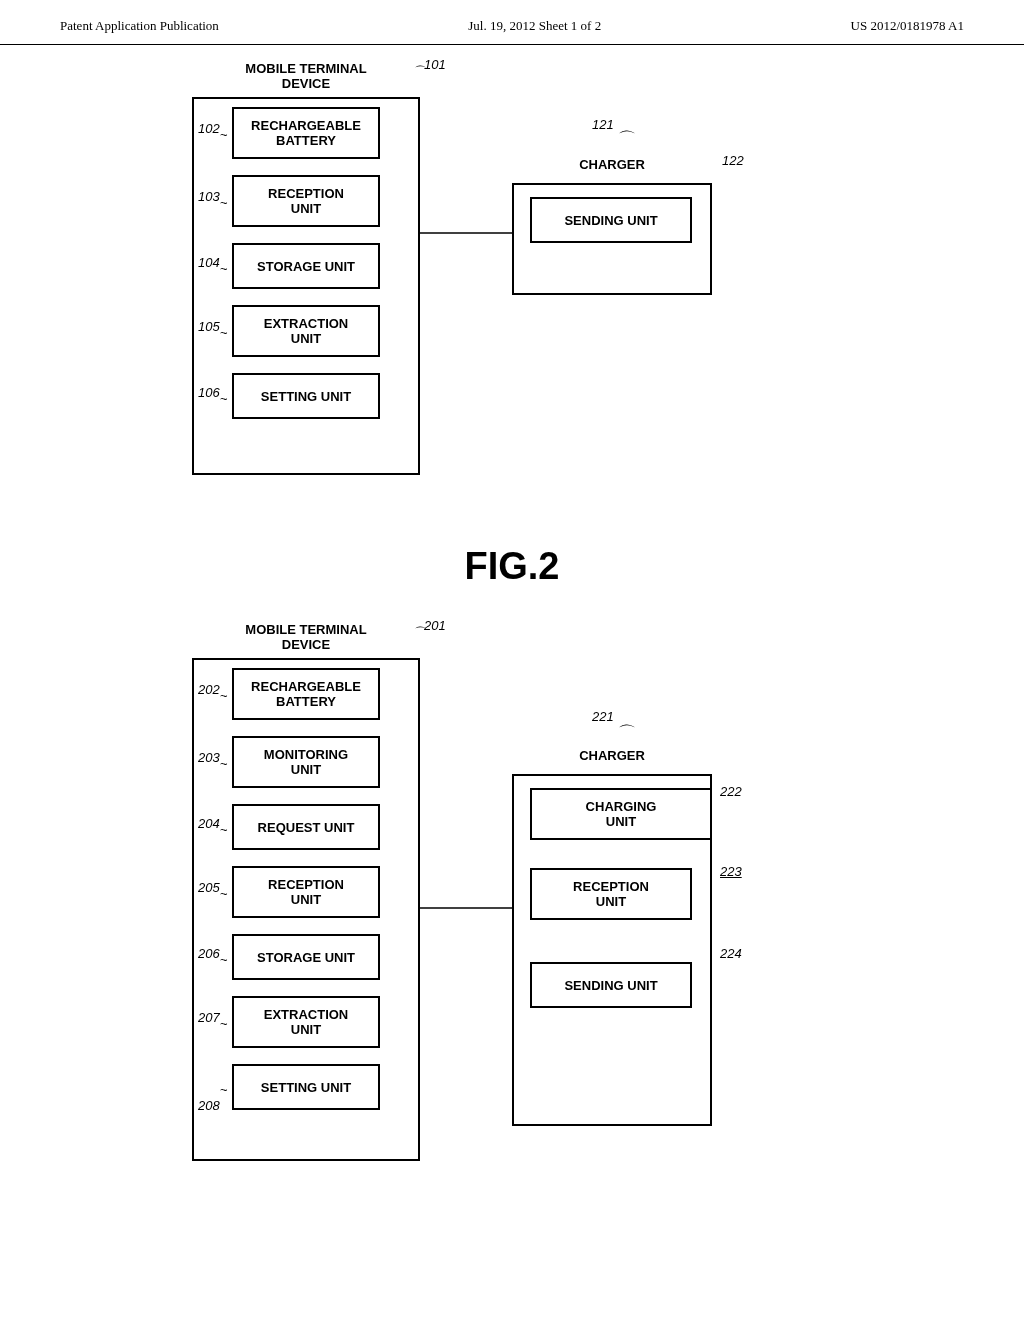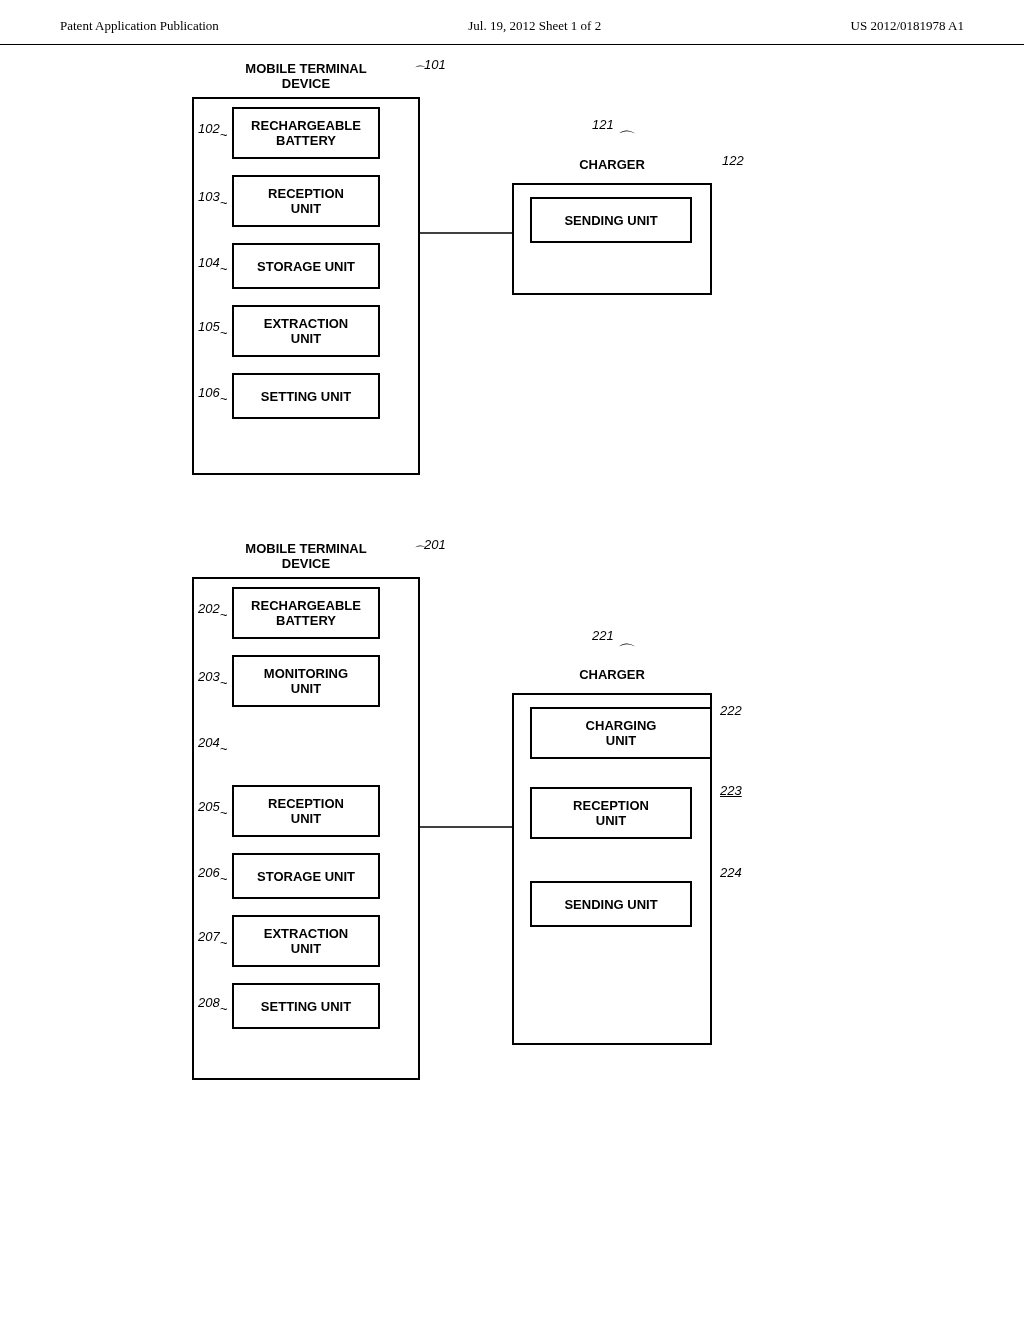--- a/index.html
+++ b/index.html
@@ -161,20 +161,21 @@
     <span class="ref-label" style="left:560px; top:108px;">122</span>
 
     <div class="box" style="left:368px; top:152px; width:162px; height:46px;">
       SENDING UNIT
     </div>
 
   </div>
 </div>
 
 <div class="section">
+  <div class="fig-title">FIG.2</div>
 
   <div id="fig2-area">
 
     <svg class="connector">
 
       <line x1="258" y1="302" x2="350" y2="302" stroke="#000" stroke-width="1.5"></line>
     </svg>
 
     <div class="outer-box" style="left:30px; top:10px; width:228px; height:545px;">
     </div>
@@ -191,20 +192,23 @@
     </div>
     <span class="ref-label" style="left:36px; top:76px;">202</span>
     <span style="position:absolute; left:58px; top:82px; font-family:Arial; font-size:13px;">~</span>
 
     <div class="box" style="left:70px; top:130px; width:148px; height:52px;">
       MONITORING<br>UNIT
     </div>
     <span class="ref-label" style="left:36px; top:144px;">203</span>
     <span style="position:absolute; left:58px; top:150px; font-family:Arial; font-size:13px;">~</span>
 
+    <div class="box" style="left:70px; top:198px; width:148px; height:46px;">
+      REQUEST UNIT
+    </div>
     <span class="ref-label" style="left:36px; top:210px;">204</span>
     <span style="position:absolute; left:58px; top:216px; font-family:Arial; font-size:13px;">~</span>
 
     <div class="box" style="left:70px; top:260px; width:148px; height:52px;">
       RECEPTION<br>UNIT
     </div>
     <span class="ref-label" style="left:36px; top:274px;">205</span>
     <span style="position:absolute; left:58px; top:280px; font-family:Arial; font-size:13px;">~</span>
 
     <div class="box" style="left:70px; top:328px; width:148px; height:46px;">
@@ -215,21 +219,21 @@
 
     <div class="box" style="left:70px; top:390px; width:148px; height:52px;">
       EXTRACTION<br>UNIT
     </div>
     <span class="ref-label" style="left:36px; top:404px;">207</span>
     <span style="position:absolute; left:58px; top:410px; font-family:Arial; font-size:13px;">~</span>
 
     <div class="box" style="left:70px; top:458px; width:148px; height:46px;">
       SETTING UNIT
     </div>
-    <span class="ref-label" style="left:36px; top:470px;">208</span>
+    <span class="ref-label" style="left:36px; top:492px;">208</span>
     <span style="position:absolute; left:58px; top:476px; font-family:Arial; font-size:13px;">~</span>
 
     <div class="outer-box" style="left:350px; top:130px; width:200px; height:390px;">
     </div>
 
     <div class="box" style="left:350px; top:130px; width:200px; height:40px; border:none; border-bottom:2px solid #000; font-size:13px;">
       CHARGER
     </div>
 
     <span class="ref-label" style="left:430px; top:103px;">221</span>

